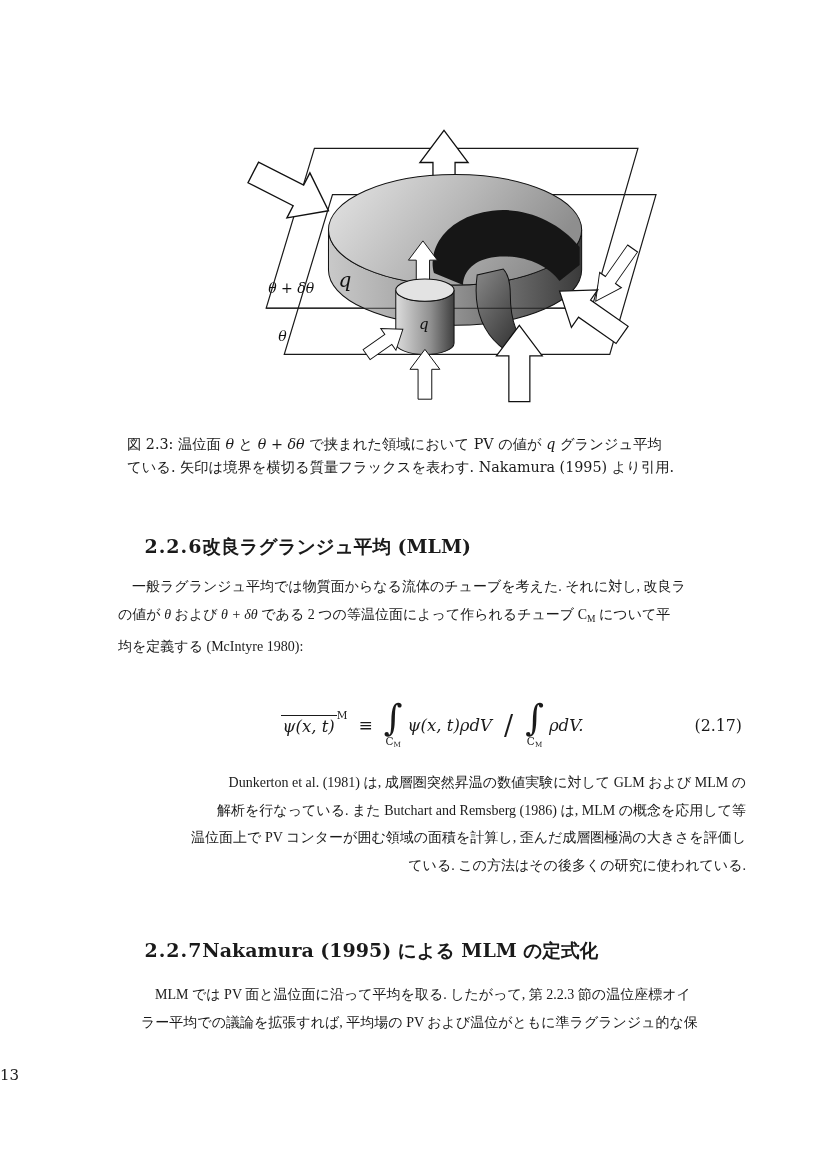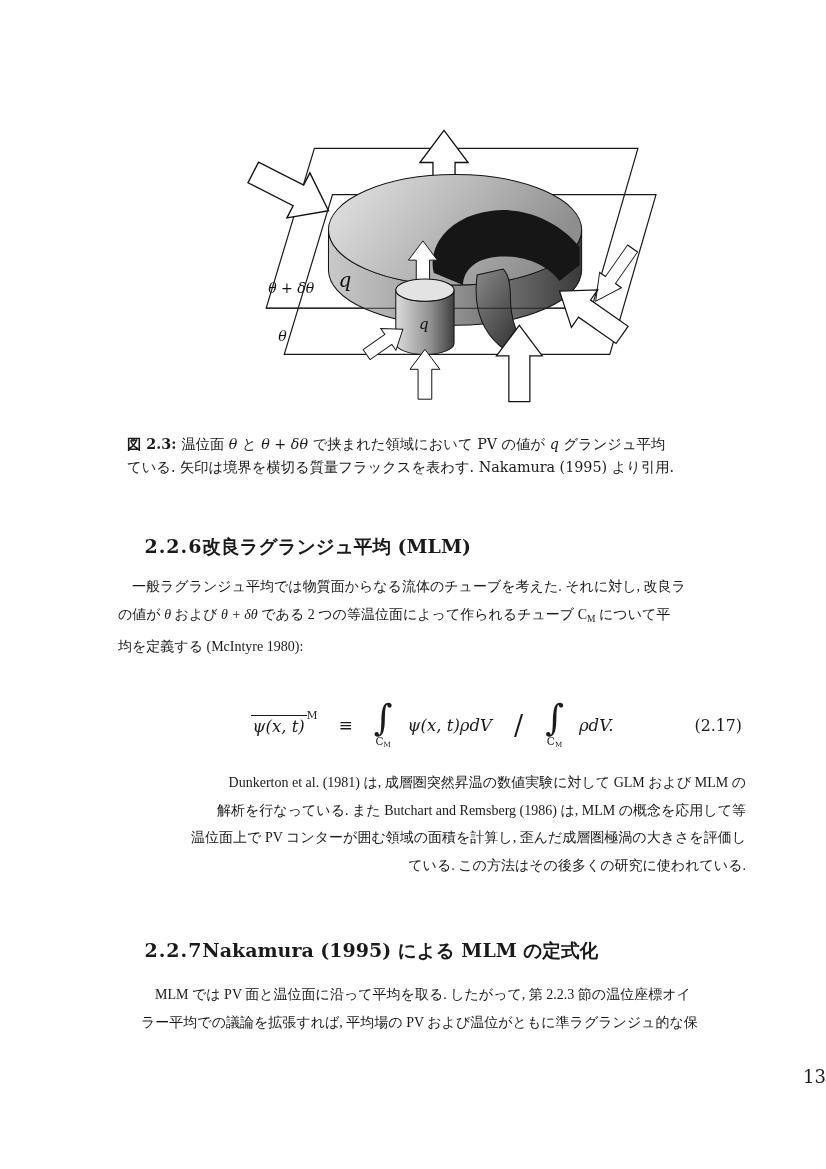--- a/index.html
+++ b/index.html
@@ -26,40 +26,40 @@
   .sec-num{font-weight:bold;letter-spacing:1px;}
   
   .para{position:absolute;left:118px;width:628px;font-size:14px;line-height:27.6px;font-family:Liberation Serif, serif;}
   #p1{top:573px;}
   #p2{top:769px;text-align:right;}
   #p3{top:981px;margin-left:23px;}
   .tline{white-space:pre-wrap;}
   
   .r-n{}
   .r-i{font-style:italic;}
-  .r-b{font-weight:bold;text-align:center;}
+  .r-b{font-weight:normal;text-align:center;}
   .r-rb{font-weight:bold;}
   .r-g{font-family:"DejaVu Sans","Liberation Sans",sans-serif;font-weight:bold;font-size:0.98em;}
   .r-sub{font-size:68%;vertical-align:-0.3em;}
   
   #eq{position:absolute;left:118px;top:688px;width:628px;height:74px;}
   .eqrow{display:flex;align-items:center;justify-content:center;height:100%;
-    font-size:16.5px;gap:15px;}
+    font-size:16.5px;gap:5px;}
   .ovlwrap{display:inline-flex;align-items:flex-start;}
   .ovl{border-top:1.3px solid #1a1a1a;padding:1px 2px 0 2px;font-style:italic;}
   .supM{font-size:10.5px;position:relative;top:-6px;}
   .rel{margin:0 6px;font-size:17px;}
   .intgrp{display:inline-flex;flex-direction:column;align-items:center;line-height:1;}
   .intsign{font-size:36px;line-height:0.95;}
   .intsub{font-size:10.5px;margin-top:1px;}
   .integrand{font-style:italic;}
   .bigslash{font-size:27px;margin:0 7px;font-style:normal;}
   .eqnum{position:absolute;right:4px;top:50%;transform:translateY(-50%);font-size:15.8px;}
   
-  #pageno{position:absolute;left:0;top:1066px;width:100%;text-align:right;font-size:18px;}
+  #pageno{position:absolute;left:0;top:1066px;width:100%;text-align:left;font-size:15px;}
 </style>
 </head>
 <body>
 
 <div id="page">
 
   <div id="figure">
     <svg viewBox="0 0 430 290">
       <defs>
         <linearGradient id="topg" x1="0" y1="0" x2="1" y2="0.35">

